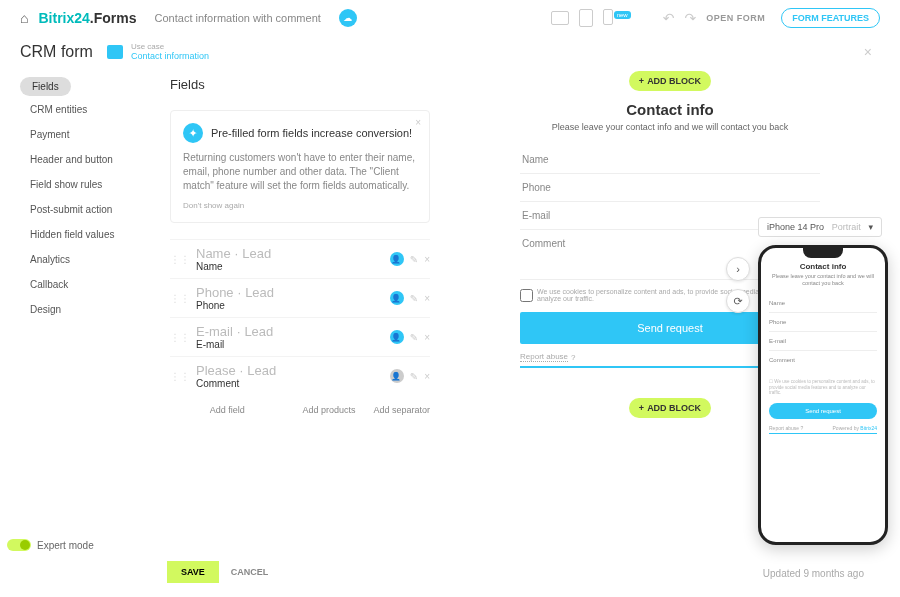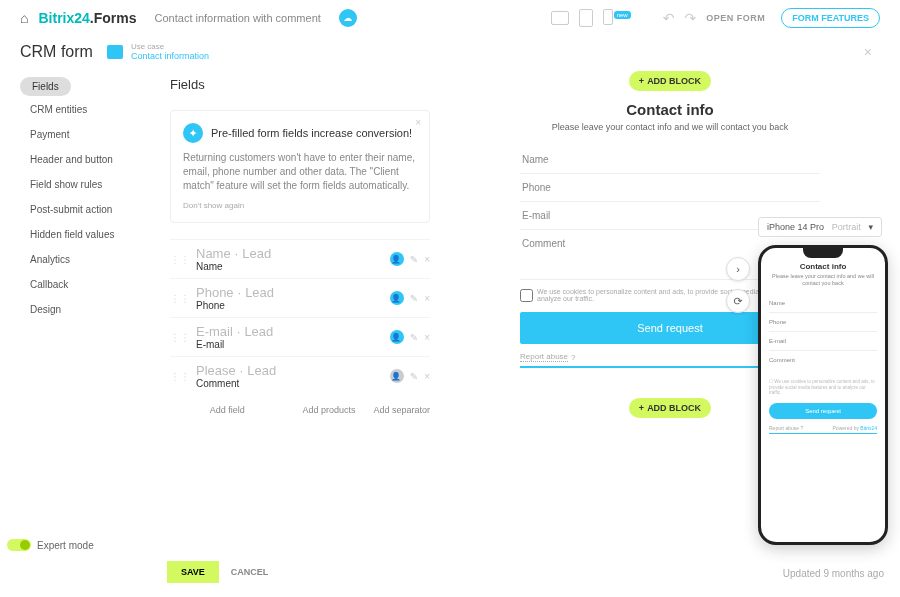--- a/index.html
+++ b/index.html
@@ -100,21 +100,21 @@
 .phone .pline{border-bottom:1.5px solid #2fc6f6;margin-top:2px;}
 
 
 .footer { position: absolute; bottom: 0; left: 0; right: 0; padding: 10px 7px 14px; }
 .expert { display: flex; align-items: center; gap: 6px; font-size: 10px; color: #666; margin-bottom: 10px; }
 .toggle { width: 24px; height: 12px; background: #d2f95f; border-radius: 6px; position: relative; }
 .toggle::after { content:''; width:10px;height:10px;background:#9c0;border-radius:50%;position:absolute;right:1px;top:1px;}
 .save-row { padding-left: 160px; display:flex; align-items:center;}
 .save-btn { background: #d2f95f; padding: 6px 14px; font-size: 9px; font-weight: 700; border:none; }
 .cancel-btn { font-size: 9px; color: #888; margin-left: 12px; font-weight:600;}
-.updated { position:absolute; right:16px; bottom:18px; font-size: 10px; color: #aaa; text-align: center; }
+.updated { position:absolute; right:36px; bottom:18px; font-size: 10px; color: #aaa; text-align: center; }
 </style>
 </head>
 <body>
 
 <div class="topbar">
   <span class="home-icon">⌂</span>
   <span class="brand">
     <span class="b1">Bitrix</span><span class="b1">24</span><span class="b2">.Forms</span>
   </span>
   <span class="form-title-chip">

